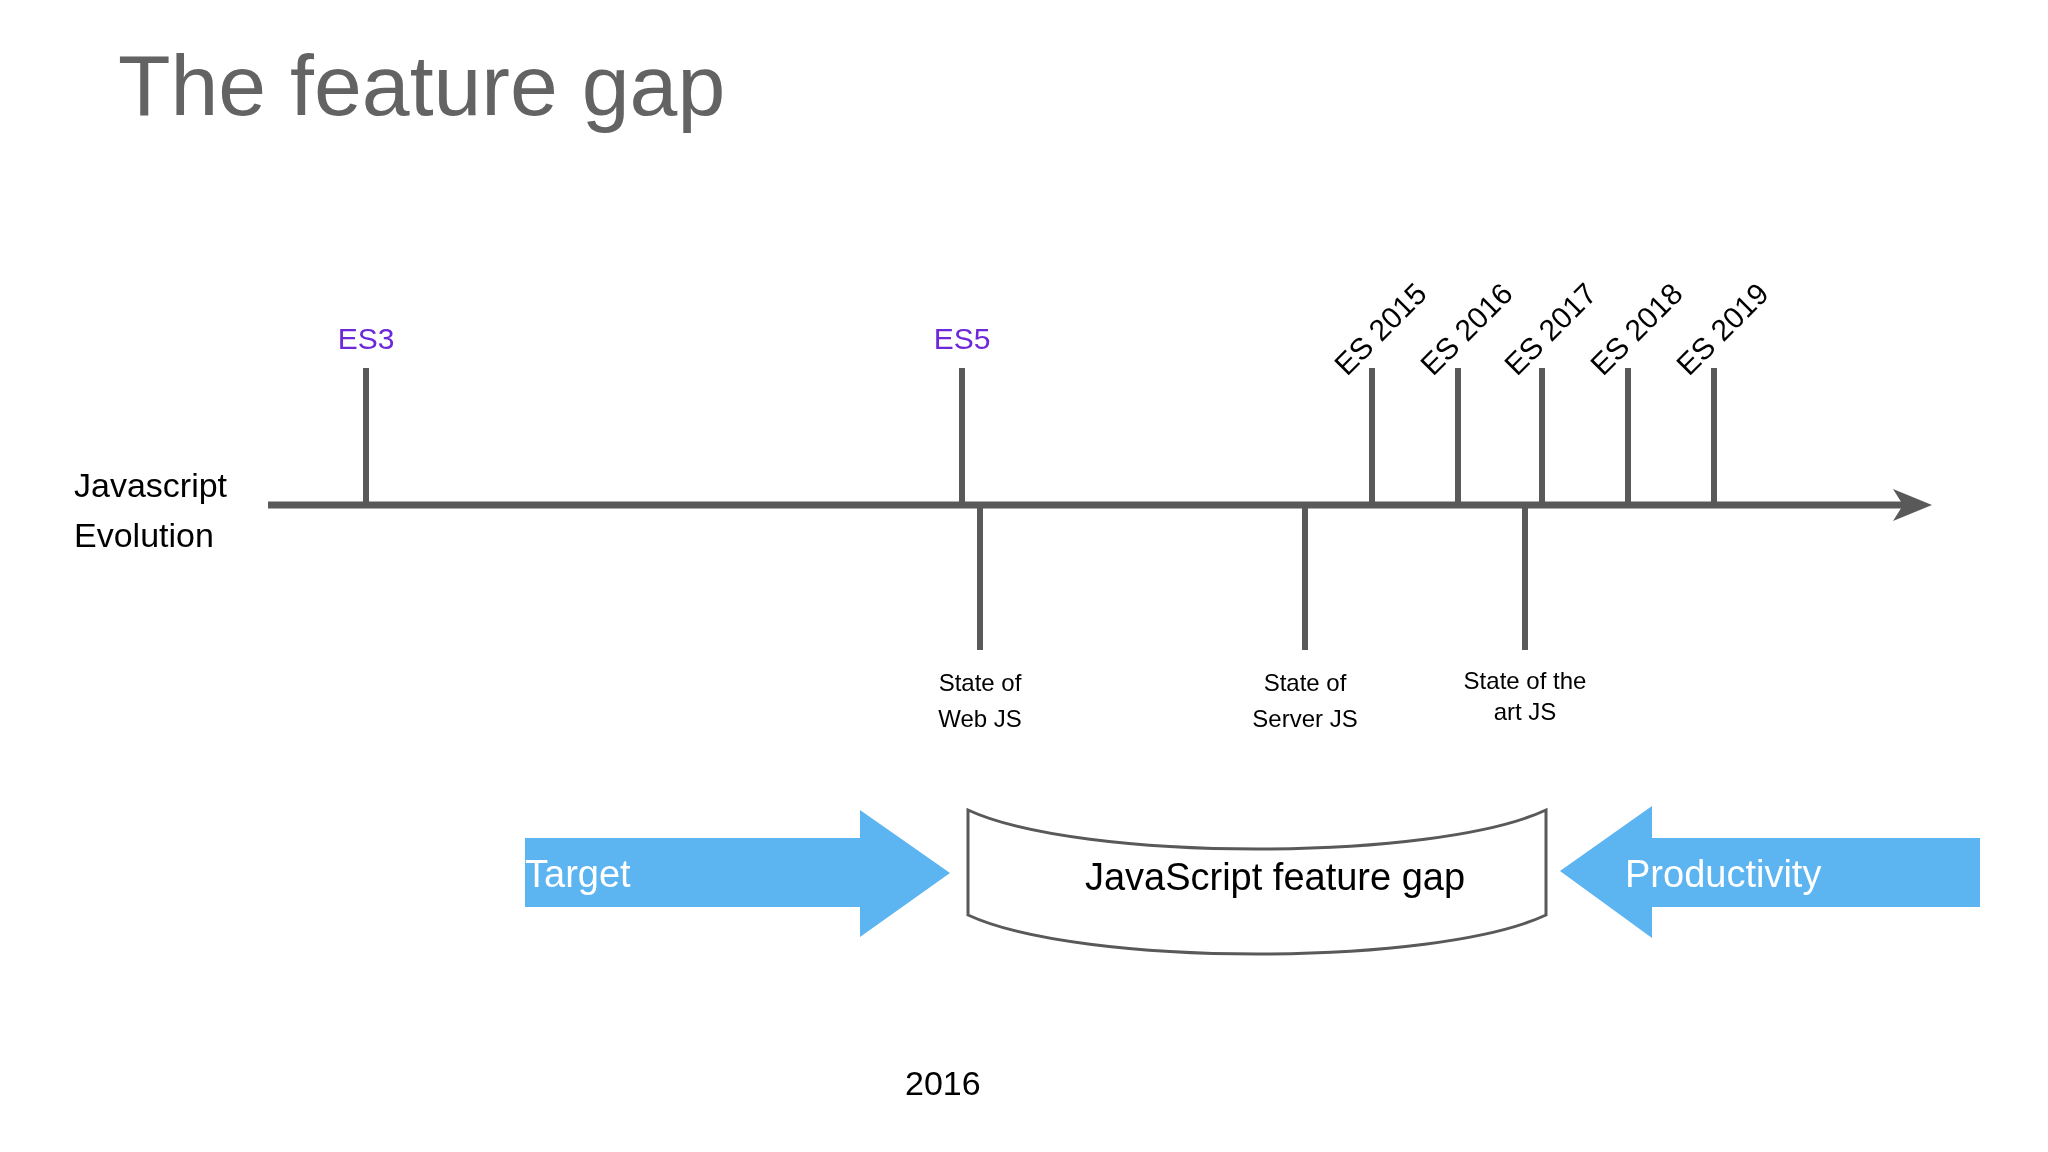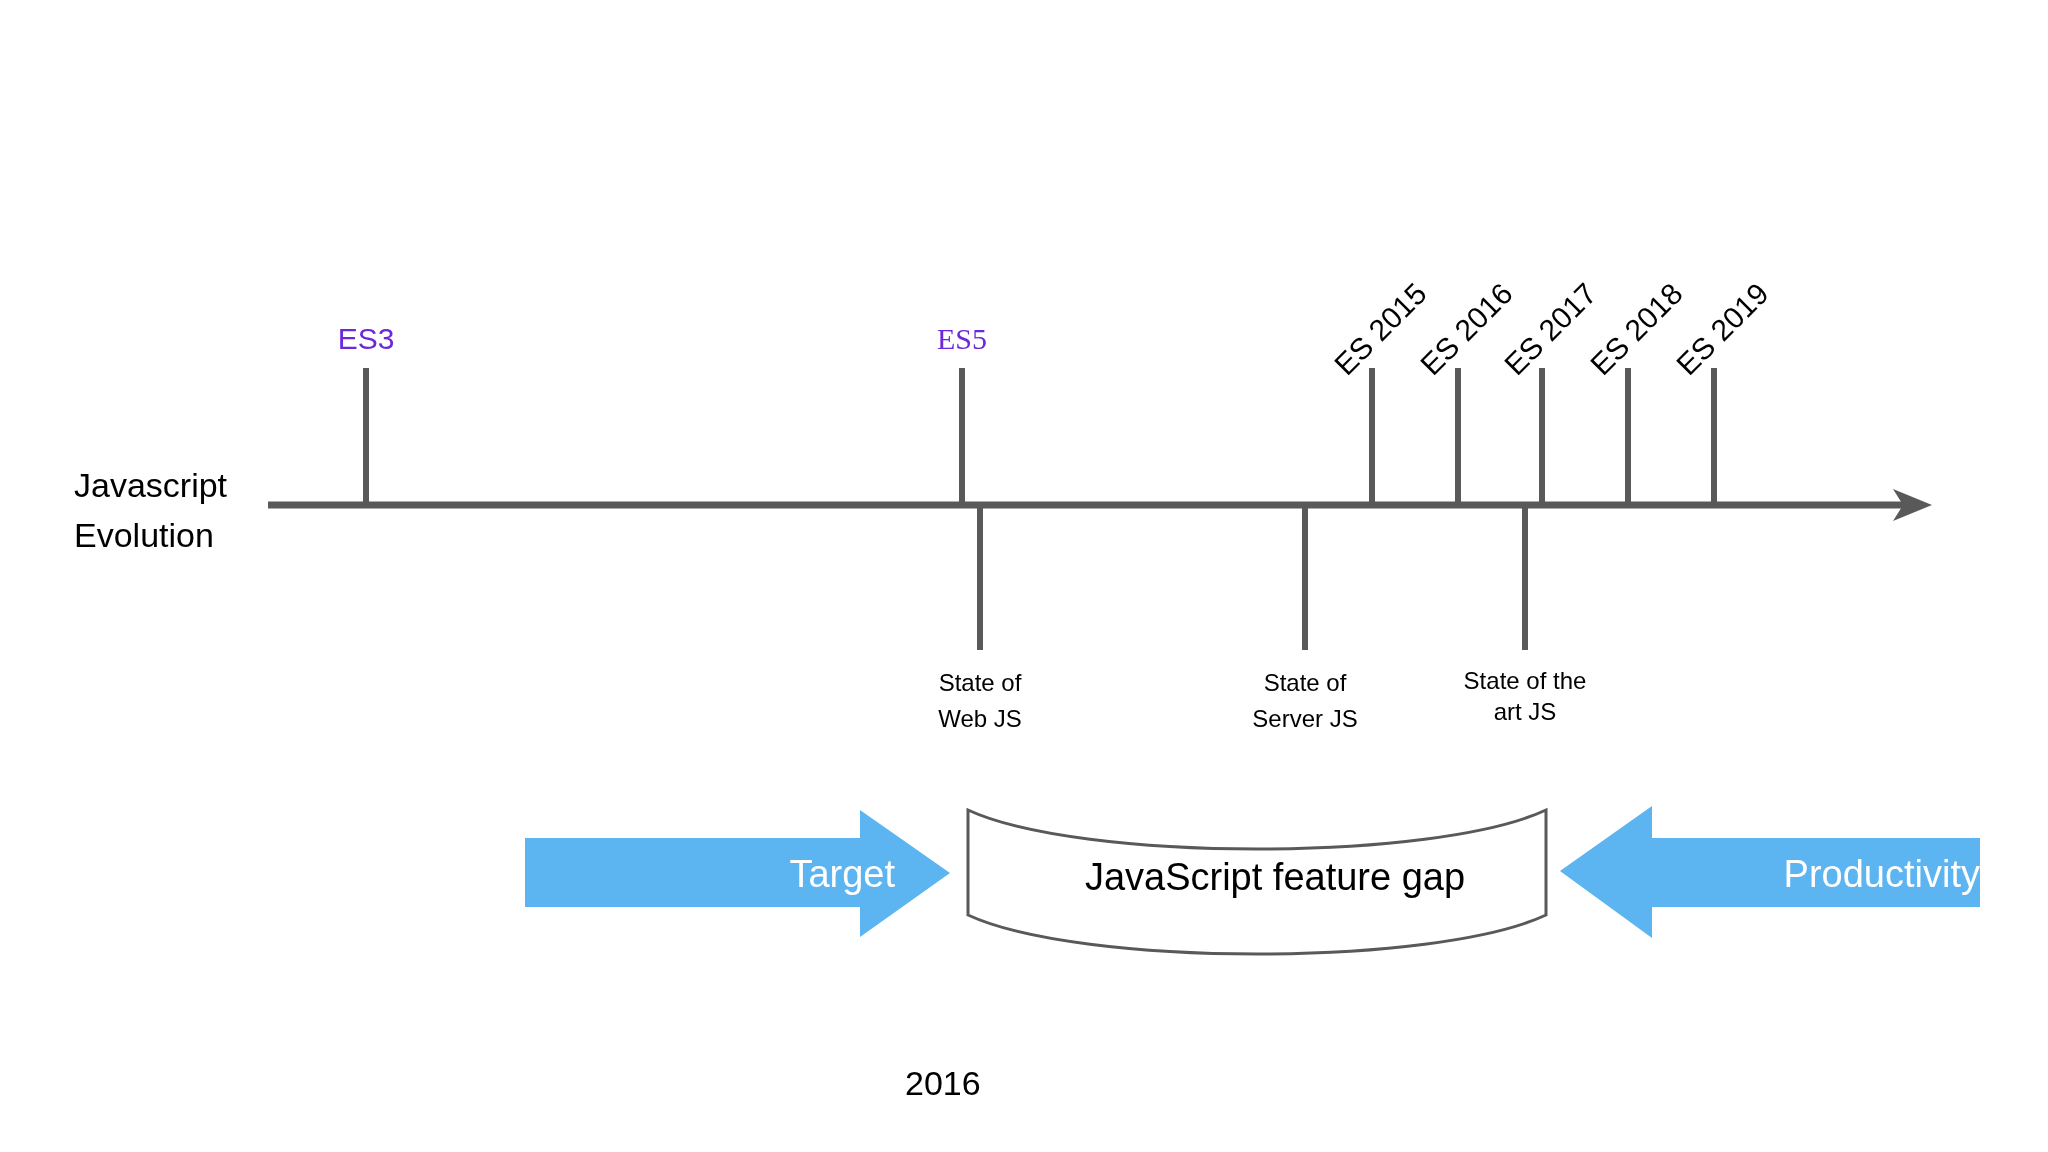--- a/index.html
+++ b/index.html
@@ -73,21 +73,21 @@
     text-align: center;
     font-size: 38px;
     color: #000000;
     white-space: nowrap;
     padding-left: 10px;
   }
   .arrow-text {
     position: absolute;
     font-size: 38px;
     color: #ffffff;
-    text-align: right;
+    text-align: left;
     white-space: nowrap;
   }
   #target-text { left: 525px; top: 853px; width: 370px; }
   #productivity-text { left: 1625px; top: 853px; width: 355px; }
   #year-label {
     position: absolute;
     left: 905px;
     top: 1064px;
     width: 210px;
     text-align: left;
@@ -100,20 +100,21 @@
     top: 0;
     width: 2048px;
     height: 1152px;
   }
 </style>
 </head>
 <body>
 
 <div id="slide">
 
+  <div id="slide-title">The feature gap</div>
 
   <svg class="layer" viewBox="0 0 2048 1152" xmlns="http://www.w3.org/2000/svg">
 
     <g>
       <line x1="268" y1="505" x2="1915" y2="505" stroke="#595959" stroke-width="7"></line>
       <polygon points="1932,505 1893,489 1903,505 1893,521" fill="#595959"></polygon>
     </g>
 
     <g stroke="#595959" stroke-width="6">
       <line x1="366" y1="368" x2="366" y2="505"></line>
@@ -141,21 +142,21 @@
              C 1435,967 1080,967 968,915
              Z" fill="#ffffff" stroke="#595959" stroke-width="3"></path>
   </svg>
 
   <div class="axis-label" id="axis-caption">
     <div>Javascript</div>
     <div>Evolution</div>
   </div>
 
   <div class="tick-label" style="left:306px; top:322px; width:120px;">ES3</div>
-  <div class="tick-label" style="left:902px; top:322px; width:120px;font-family:Liberation Serif, serif;">ES5</div>
+  <div class="tick-label" style="left:902px; top:322px; width:120px;">ES5</div>
 
   <div class="tick-label-rot" style="left:1352px; top:348px;">ES 2015</div>
   <div class="tick-label-rot" style="left:1438px; top:348px;">ES 2016</div>
   <div class="tick-label-rot" style="left:1522px; top:348px;">ES 2017</div>
   <div class="tick-label-rot" style="left:1608px; top:348px;">ES 2018</div>
   <div class="tick-label-rot" style="left:1694px; top:348px;">ES 2019</div>
 
   <div class="below-label" style="left:860px; top:665px; width:240px;">
     <div>State of</div>
     <div>Web JS</div>

